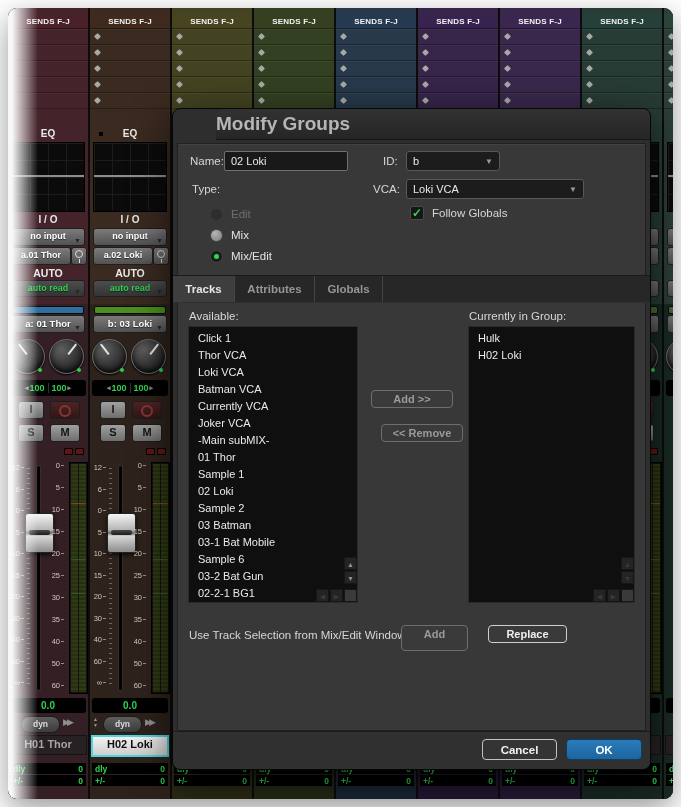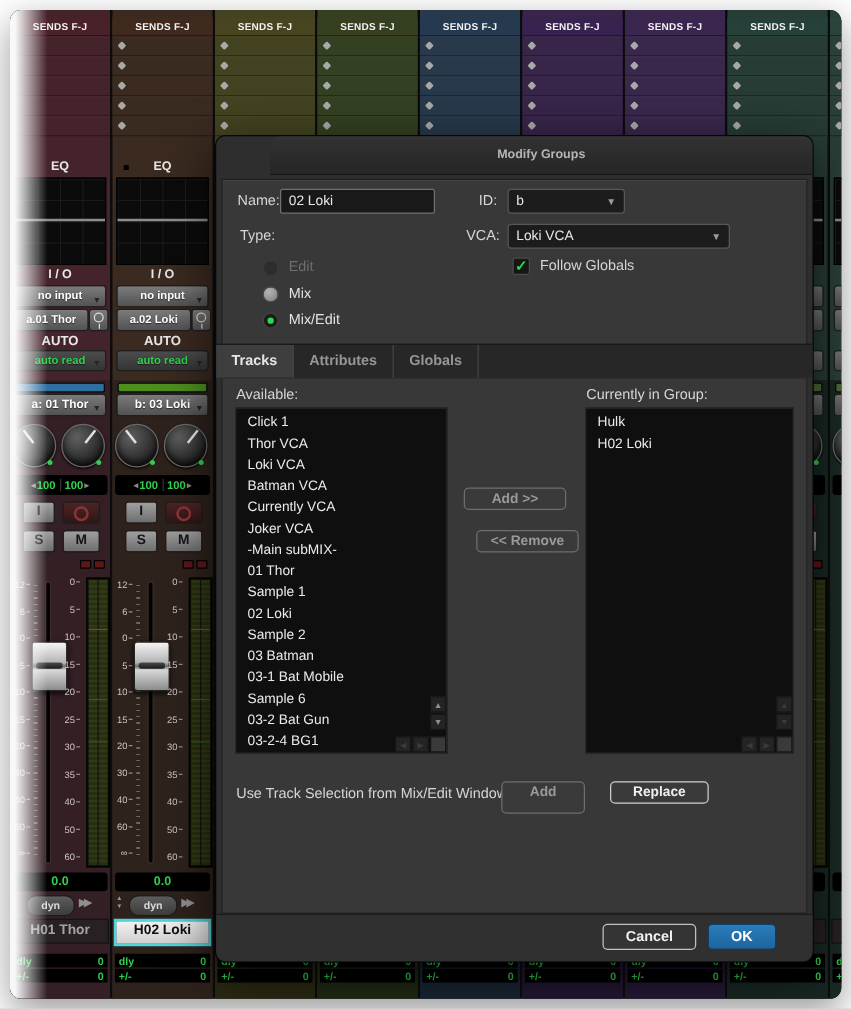--- a/index.html
+++ b/index.html
@@ -83,21 +83,21 @@
   .g-bar{position:absolute;left:3px;right:3px;height:16px;background:linear-gradient(#767676,#505050);
          border:1px solid #1f1f1f;border-radius:3px;}
   
   #wash{position:absolute;left:0;top:0;bottom:0;width:30px;z-index:6;pointer-events:none;
         background:linear-gradient(90deg,rgba(255,255,255,.97) 4px,rgba(255,255,255,0));}
   
   #dialog{position:absolute;left:164px;top:100px;width:479px;height:662px;background:#2e2e2e;border-radius:8px;
         border:1px solid #060606;box-shadow:0 12px 40px rgba(0,0,0,.65);z-index:10;box-sizing:border-box;}
   .dtitle{position:absolute;left:0;right:0;top:0;height:30px;border-radius:8px 8px 0 0;
         background:linear-gradient(#323232,#262626);border-bottom:1px solid #161616;
-        color:#b6b6b6;font-size:10px;font-weight:bold;text-align:center;line-height:30px;margin-left:43px;}
+        color:#b6b6b6;font-size:19px;font-weight:bold;line-height:30px;margin-left:43px;}
   .dpanel{position:absolute;left:4px;right:4px;top:34px;height:588px;background:#383838;border:1px solid #202020;
         box-shadow:inset 0 1px 0 rgba(255,255,255,.05);box-sizing:border-box;}
   .dlabel{position:absolute;color:#d6d6d6;font-size:11.5px;}
   .dinput{position:absolute;background:#191919;border:1px solid #707070;border-radius:2px;color:#e8e8e8;
         font-size:11px;font-family:"Liberation Sans",sans-serif;padding:0 6px;box-sizing:border-box;}
   .ddrop{position:absolute;background:#1c1c1c;border:1px solid #585858;border-radius:3px;color:#e8e8e8;
         font-size:11px;line-height:18px;padding:0 6px;box-sizing:border-box;}
   .ddrop .tri{position:absolute;right:6px;top:1px;font-size:8px;color:#9a9a9a;}
   .radio{position:absolute;width:13px;height:13px;border-radius:50%;box-sizing:border-box;}
   .radio.dis{background:#2d2d2d;border:1px solid #3a3a3a;}
@@ -907,21 +907,21 @@
         <div class="it">Joker VCA</div>
         <div class="it">-Main subMIX-</div>
         <div class="it">01 Thor</div>
         <div class="it">Sample 1</div>
         <div class="it">02 Loki</div>
         <div class="it">Sample 2</div>
         <div class="it">03 Batman</div>
         <div class="it">03-1 Bat Mobile</div>
         <div class="it">Sample 6</div>
         <div class="it">03-2 Bat Gun</div>
-        <div class="it">03-2-4 BG1</div>
+        <div class="it">02-2-1 BG1</div>
       </div>
       <div class="sbox" style="right:0;bottom:32px;">▲</div>
       <div class="sbox" style="right:0;bottom:18px;">▼</div>
       <div class="sbox" style="right:28px;bottom:0;color:#3a3a3a;">◀</div>
       <div class="sbox" style="right:14px;bottom:0;color:#3a3a3a;">▶</div>
       <div class="sbox scorner" style="right:0;bottom:0;"></div>
     </div>
 
     <div class="obtn" style="left:198px;top:281px;width:82px;height:18px;line-height:17px;">Add &gt;&gt;</div>
     <div class="obtn" style="left:198px;top:315px;width:82px;height:18px;line-height:17px;margin-left:10px;">&lt;&lt; Remove</div>
@@ -938,19 +938,19 @@
       <div class="sbox" style="right:14px;bottom:0;color:#3a3a3a;">▶</div>
       <div class="sbox scorner" style="right:0;bottom:0;"></div>
     </div>
 
     <div class="dlabel" style="left:16px;top:520px;">Use Track Selection from Mix/Edit Window:</div>
     <div class="obtn" style="left:228px;top:516px;width:67px;height:26px;line-height:17px;">Add</div>
     <div class="obtn lit" style="left:315px;top:516px;width:79px;height:18px;line-height:17px;">Replace</div>
 
     <div class="dbottom">
       <div class="cbtn cancel" style="left:309px;top:7px;width:75px;">Cancel</div>
-      <div class="cbtn ok" style="left:393px;top:7px;width:55px;">OK</div>
+      <div class="cbtn ok" style="left:393px;top:7px;width:76px;">OK</div>
     </div>
   </div>
 
   <div id="wash"></div>
 </div>
 </div>
 
 </body></html>

